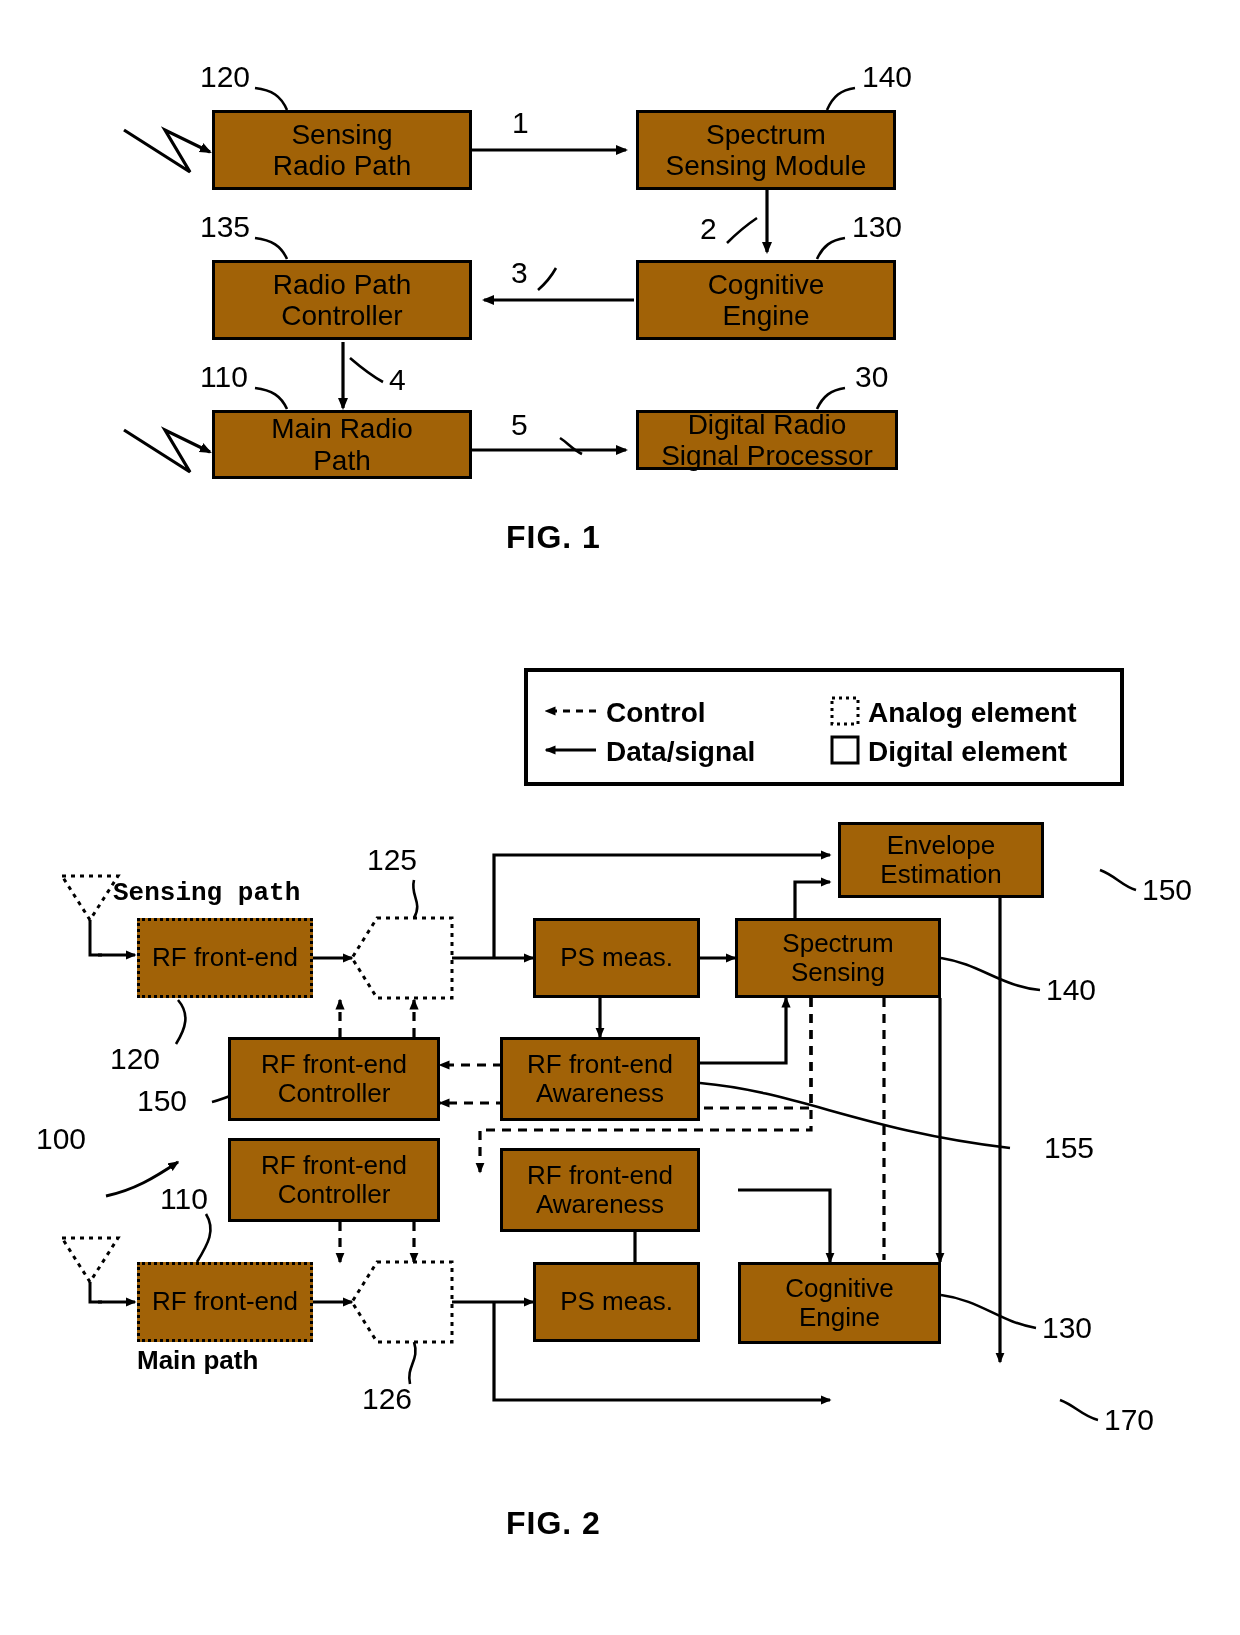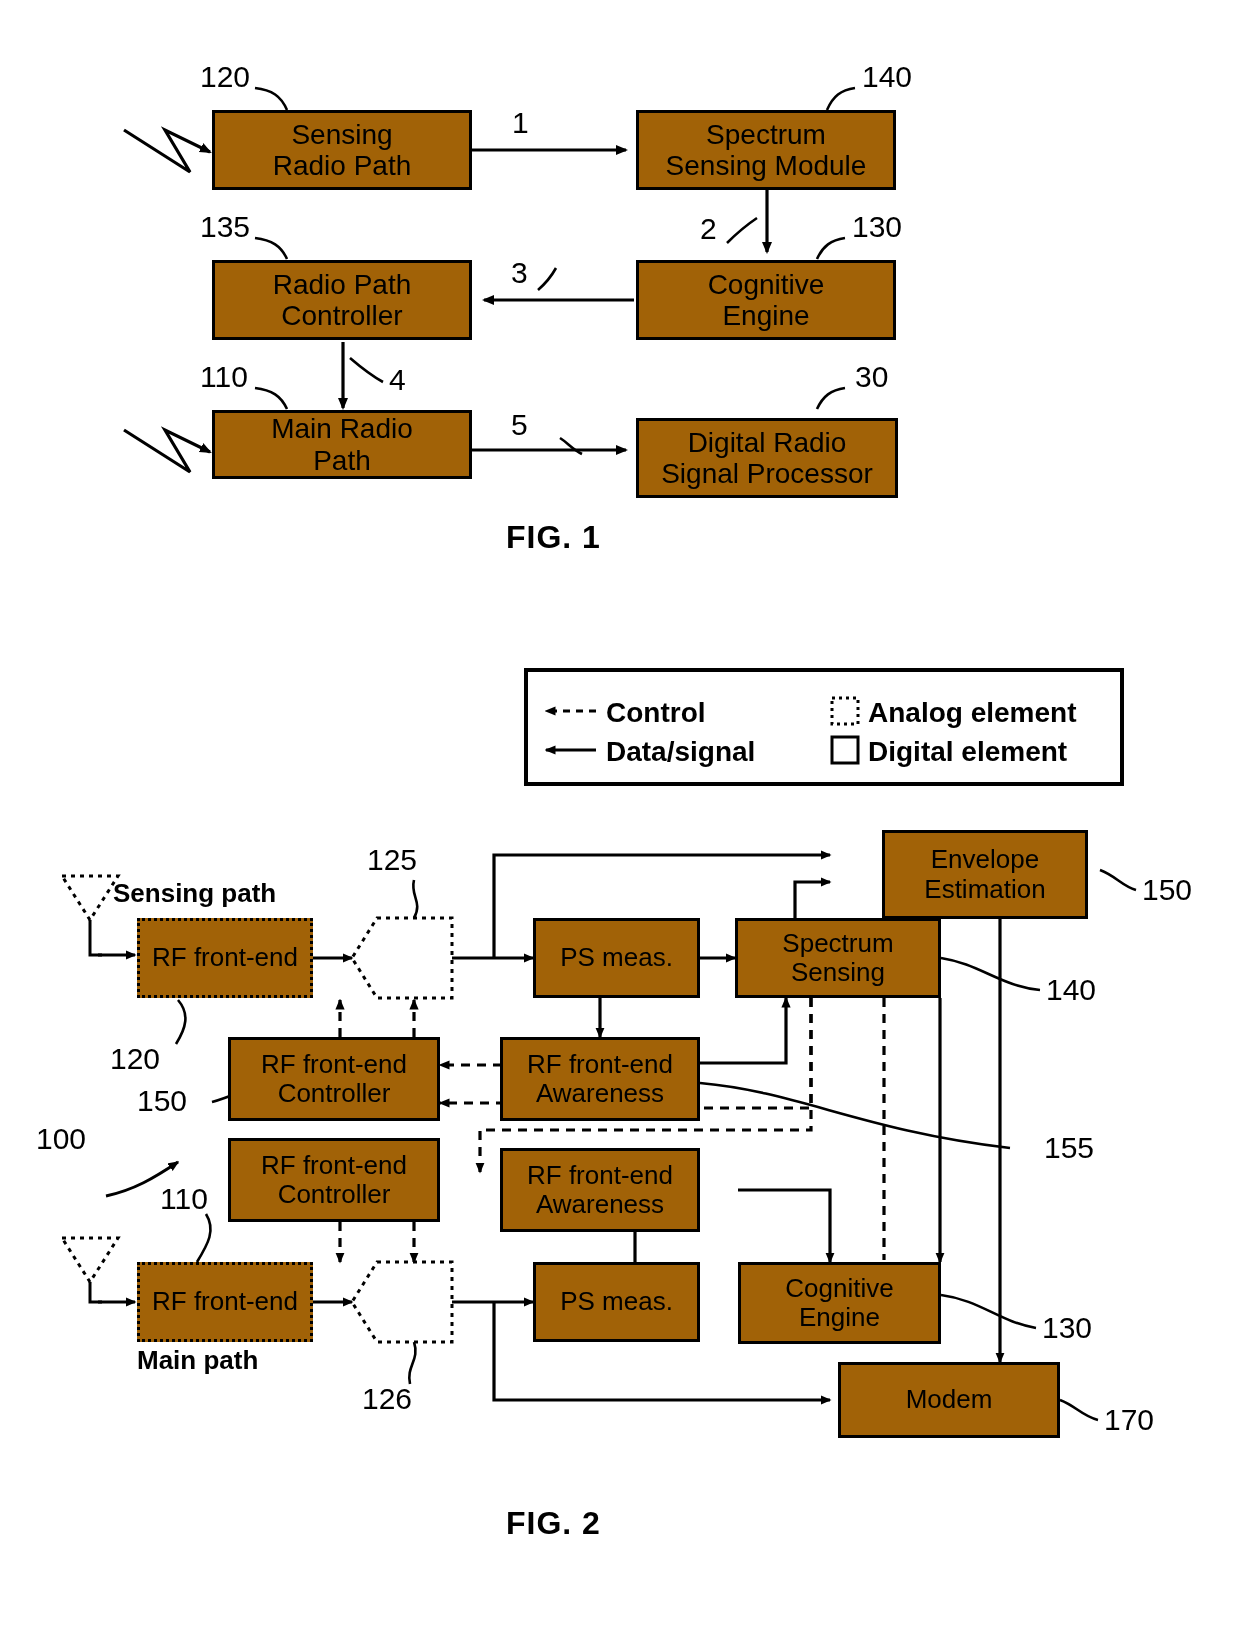--- a/index.html
+++ b/index.html
@@ -83,21 +83,21 @@
   <div class="box f1box" style="left:636px;top:260px;width:260px;height:80px;">
     <span><span>Cognitive</span><br>
     <span>Engine</span></span>
   </div>
 
   <div class="box f1box" style="left:212px;top:410px;width:260px;height:69px;">
     <span><span>Main Radio</span><br>
     <span>Path</span></span>
   </div>
 
-  <div class="box f1box" style="left:636px;top:410px;width:262px;height:80px;margin-top:8px;">
+  <div class="box f1box" style="left:636px;top:410px;width:262px;height:60px;">
     <span><span>Digital Radio</span><br>
     <span>Signal Processor</span></span>
   </div>
 
   <div class="reflabel" style="left:200px;top:62px;">120</div>
   <div class="reflabel" style="left:862px;top:62px;">140</div>
   <div class="reflabel" style="left:200px;top:212px;">135</div>
   <div class="reflabel" style="left:852px;top:212px;">130</div>
   <div class="reflabel" style="left:200px;top:362px;">110</div>
   <div class="reflabel" style="left:855px;top:362px;">30</div>
@@ -249,35 +249,32 @@
   <div class="box f2box" style="left:500px;top:1148px;width:200px;height:84px;">
     <span><span>RF front-end</span><br>
     <span>Awareness</span></span>
   </div>
 
   <div class="box f2box" style="left:735px;top:918px;width:206px;height:80px;">
     <span><span>Spectrum</span><br>
     <span>Sensing</span></span>
   </div>
 
-  <div class="box f2box" style="left:882px;top:822px;width:206px;height:89px;margin-top:8px;">
+  <div class="box f2box" style="left:838px;top:822px;width:206px;height:76px;">
     <span><span>Envelope</span><br>
     <span>Estimation</span></span>
   </div>
 
   <div class="box f2box" style="left:738px;top:1262px;width:203px;height:82px;">
     <span><span>Cognitive</span><br>
     <span>Engine</span></span>
   </div>
 
-  <div class="box f2box" style="left:838px;top:1362px;width:222px;height:76px;">
-    <span>Modem</span>
-  </div>
-
-  <div class="pathlabel" style="left:113px;top:880px;">Sensing path</div>
+
+  <div class="pathlabel" style="left:113px;top:880px;font-family:Liberation Mono, monospace;">Sensing path</div>
   <div class="pathlabel" style="left:137px;top:1347px;">Main path</div>
 
   <div class="reflabel" style="left:367px;top:845px;">125</div>
   <div class="reflabel" style="left:362px;top:1384px;">126</div>
   <div class="reflabel" style="left:110px;top:1044px;">120</div>
   <div class="reflabel" style="left:160px;top:1184px;">110</div>
   <div class="reflabel" style="left:137px;top:1086px;">150</div>
   <div class="reflabel" style="left:36px;top:1124px;">100</div>
   <div class="reflabel" style="left:1142px;top:875px;">150</div>
   <div class="reflabel" style="left:1046px;top:975px;">140</div>

